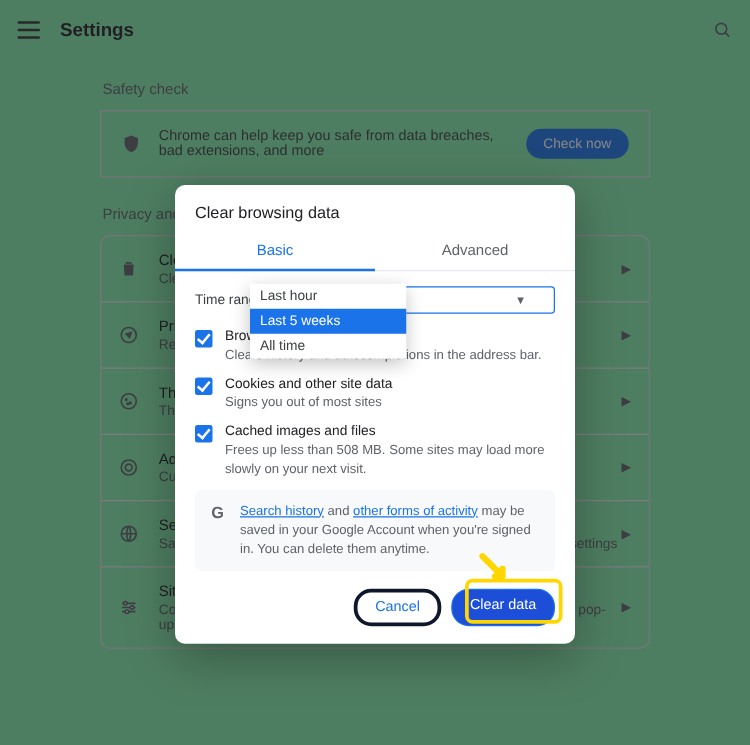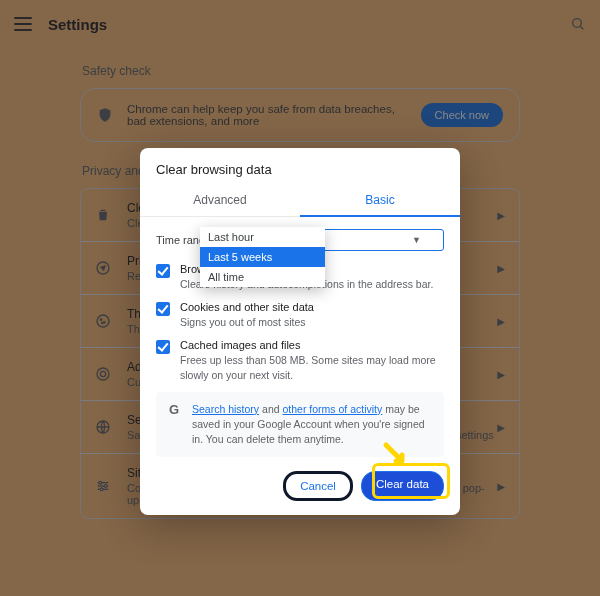--- a/index.html
+++ b/index.html
@@ -1,30 +1,30 @@
 <!DOCTYPE html>
 <html><head>
 <meta charset="utf-8">
 <style>
   * { box-sizing: border-box; margin: 0; padding: 0; font-family: Arial, Helvetica, sans-serif; }
   html, body { width: 600px; height: 596px; overflow: hidden; }
   body { background: #fff; position: relative; }
 
   
-  .page { width: 600px; height: 596px; background: #fdba74; }
+  .page { width: 600px; height: 596px; background: #86efac; }
   .topbar { height: 48px; display: flex; align-items: center; padding: 0 14px; }
   .topbar .menu-icon { width: 18px; height: 14px; display: flex; flex-direction: column; justify-content: space-between; cursor: pointer; }
   .topbar .menu-icon span { display: block; height: 2px; background: #333; border-radius: 1px; }
   .topbar .title { font-size: 15px; font-weight: 600; color: #202124; margin-left: 16px; }
   .topbar .search-icon { margin-left: auto; color: #5f6368; cursor: pointer; }
 
   .content { width: 440px; margin: 0 auto; padding-top: 10px; }
   .section-label { font-size: 12px; color: #5f6368; margin: 6px 0 10px 2px; }
 
-  .safety-card { border: 1px solid #dadce0; border-radius: 15px; padding: 14px 16px; display: flex; align-items: center; gap: 14px; }
+  .safety-card { border: 1px solid #dadce0; border-radius: 0; padding: 14px 16px; display: flex; align-items: center; gap: 14px; }
   .safety-card .shield { width: 16px; height: 16px; color: #5f6368; flex: none; }
   .safety-card .text { font-size: 11.5px; color: #3c4043; flex: 1; }
   .safety-card .check-btn { background: #1a73e8; color: #fff; border-radius: 14px; padding: 6px 14px; font-size: 11px; cursor: pointer; }
 
   .priv-list { border: 1px solid #dadce0; border-radius: 8px; margin-top: 10px; }
   .priv-item { display: flex; align-items: center; padding: 12px 14px; border-top: 1px solid #e8eaed; cursor: pointer; }
   .priv-item:first-child { border-top: none; }
   .priv-item .pi-icon { width: 18px; color: #5f6368; flex: none; }
   .priv-item .pi-text { margin-left: 14px; flex: 1; }
   .priv-item .pi-text .t1 { font-size: 12px; color: #202124; }
@@ -193,22 +193,22 @@
       </div>
     </div>
   </div>
 </div>
 
 <div class="scrim"></div>
 
 <div class="dialog">
   <div class="dialog-title">Clear browsing data</div>
   <div class="tabs">
+    <div class="tab active">Basic</div>
     <div class="tab">Advanced</div>
-    <div class="tab active">Basic</div>
   </div>
   <div class="dbody">
     <div class="time-row">
       <div class="label">Time range</div>
       <div class="time-select">
         <div class="sel">
           <span>Last hour</span>
           <span class="chev">▼</span>
         </div>
       </div>

